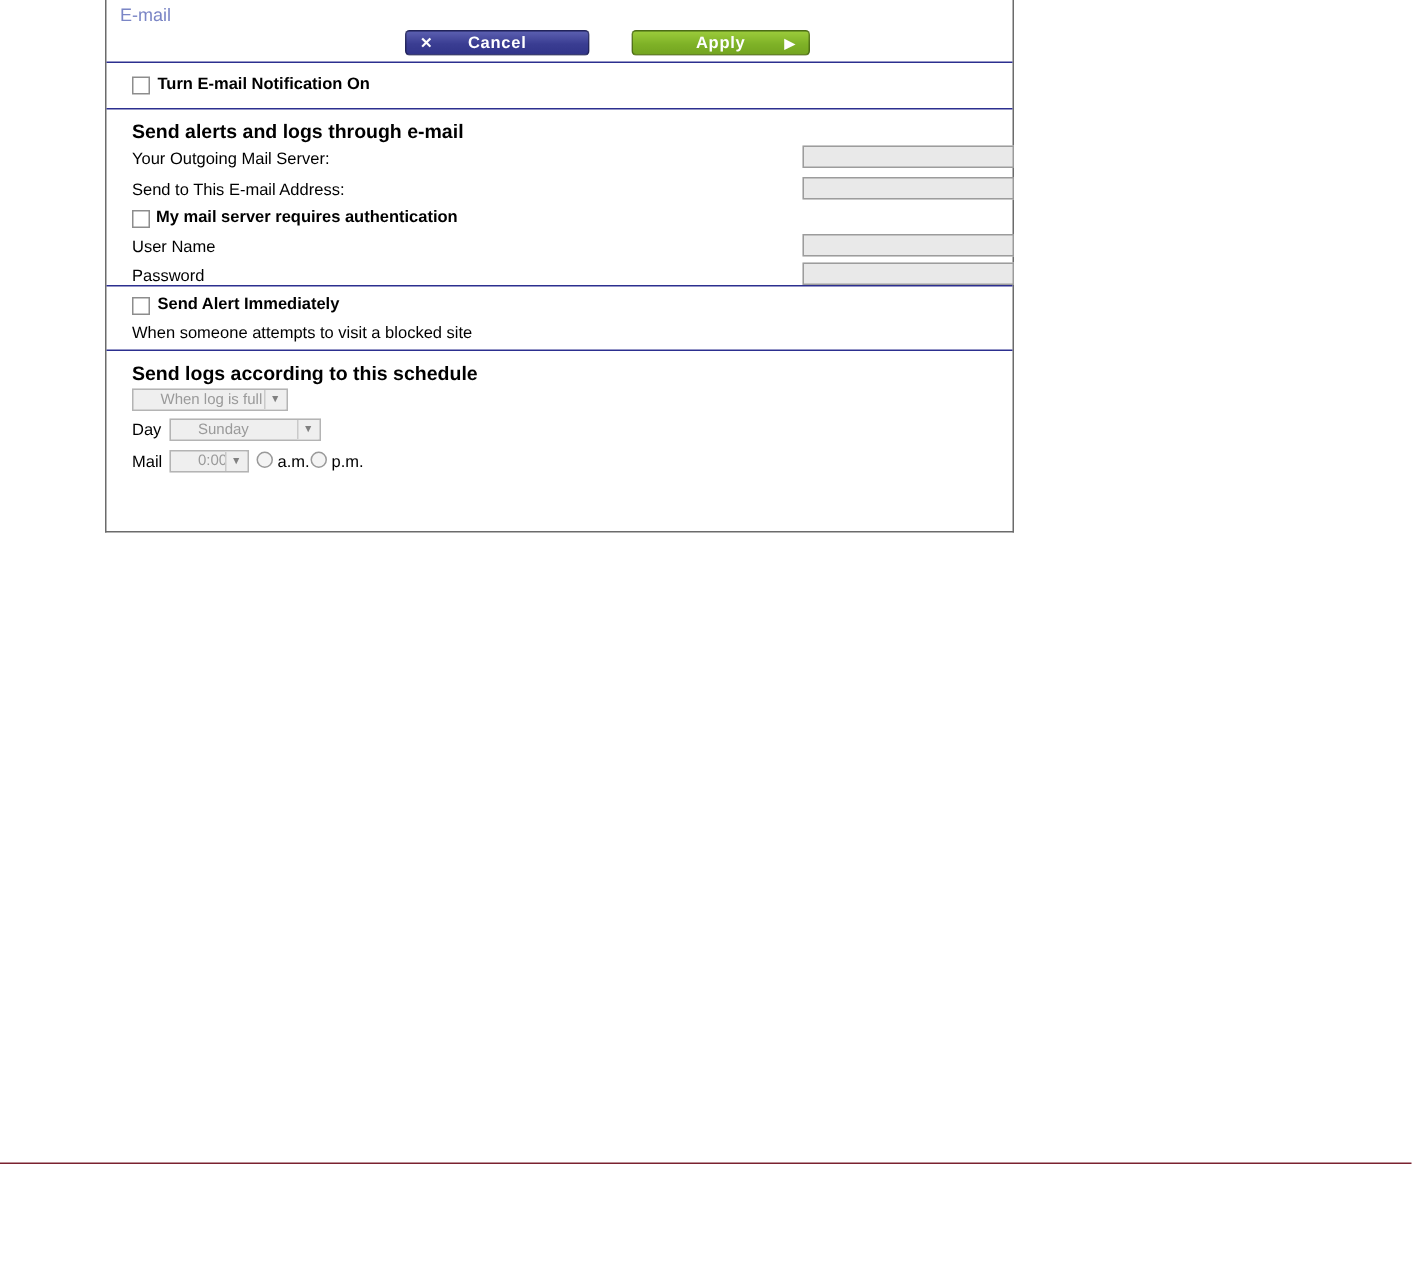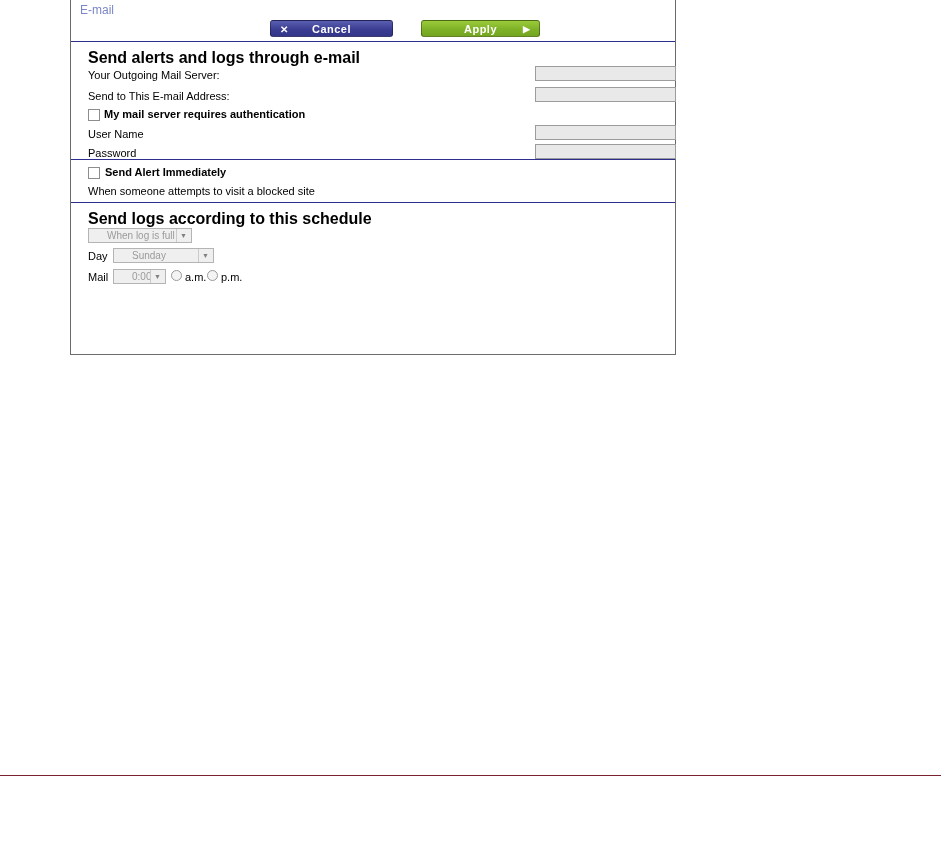--- a/index.html
+++ b/index.html
@@ -125,21 +125,21 @@
     white-space: nowrap;
   }
   .plain-label {
     position: absolute;
     font-size: 11px;
     color: #000000;
     white-space: nowrap;
   }
   .bold-label {
     position: absolute;
-    font-size: 16px;
+    font-size: 13px;
     font-weight: bold;
     color: #000000;
     white-space: nowrap;
   }
 
   .txt {
     position: absolute;
     height: 15px;
     background: #e9e9e9;
     border: 1px solid #9c9c9c;
@@ -207,20 +207,24 @@
         <span class="glyph-x">✕</span>
         <span class="btn-label">Cancel</span>
       </div>
 
       <div class="btn btn-apply">
         <span class="btn-label">Apply</span>
         <span class="glyph-arrow">▶</span>
       </div>
     </div>
 
+    <div class="sec sec-1">
+      <div class="cb" style="left:17px; top:9px;"></div>
+      <div class="cb-label" style="left:34px; top:8px;">Turn E-mail Notification On</div>
+    </div>
 
     <div class="sec sec-2">
       <div class="bold-label" style="left:17px; top:7px;">Send alerts and logs through e-mail</div>
 
       <div class="plain-label" style="left:17px; top:27px;">Your Outgoing Mail Server:</div>
       <div class="txt" style="left:464px; top:24px; width:141px;"></div>
 
       <div class="plain-label" style="left:17px; top:48px;">Send to This E-mail Address:</div>
       <div class="txt" style="left:464px; top:45px; width:141px;"></div>
 

